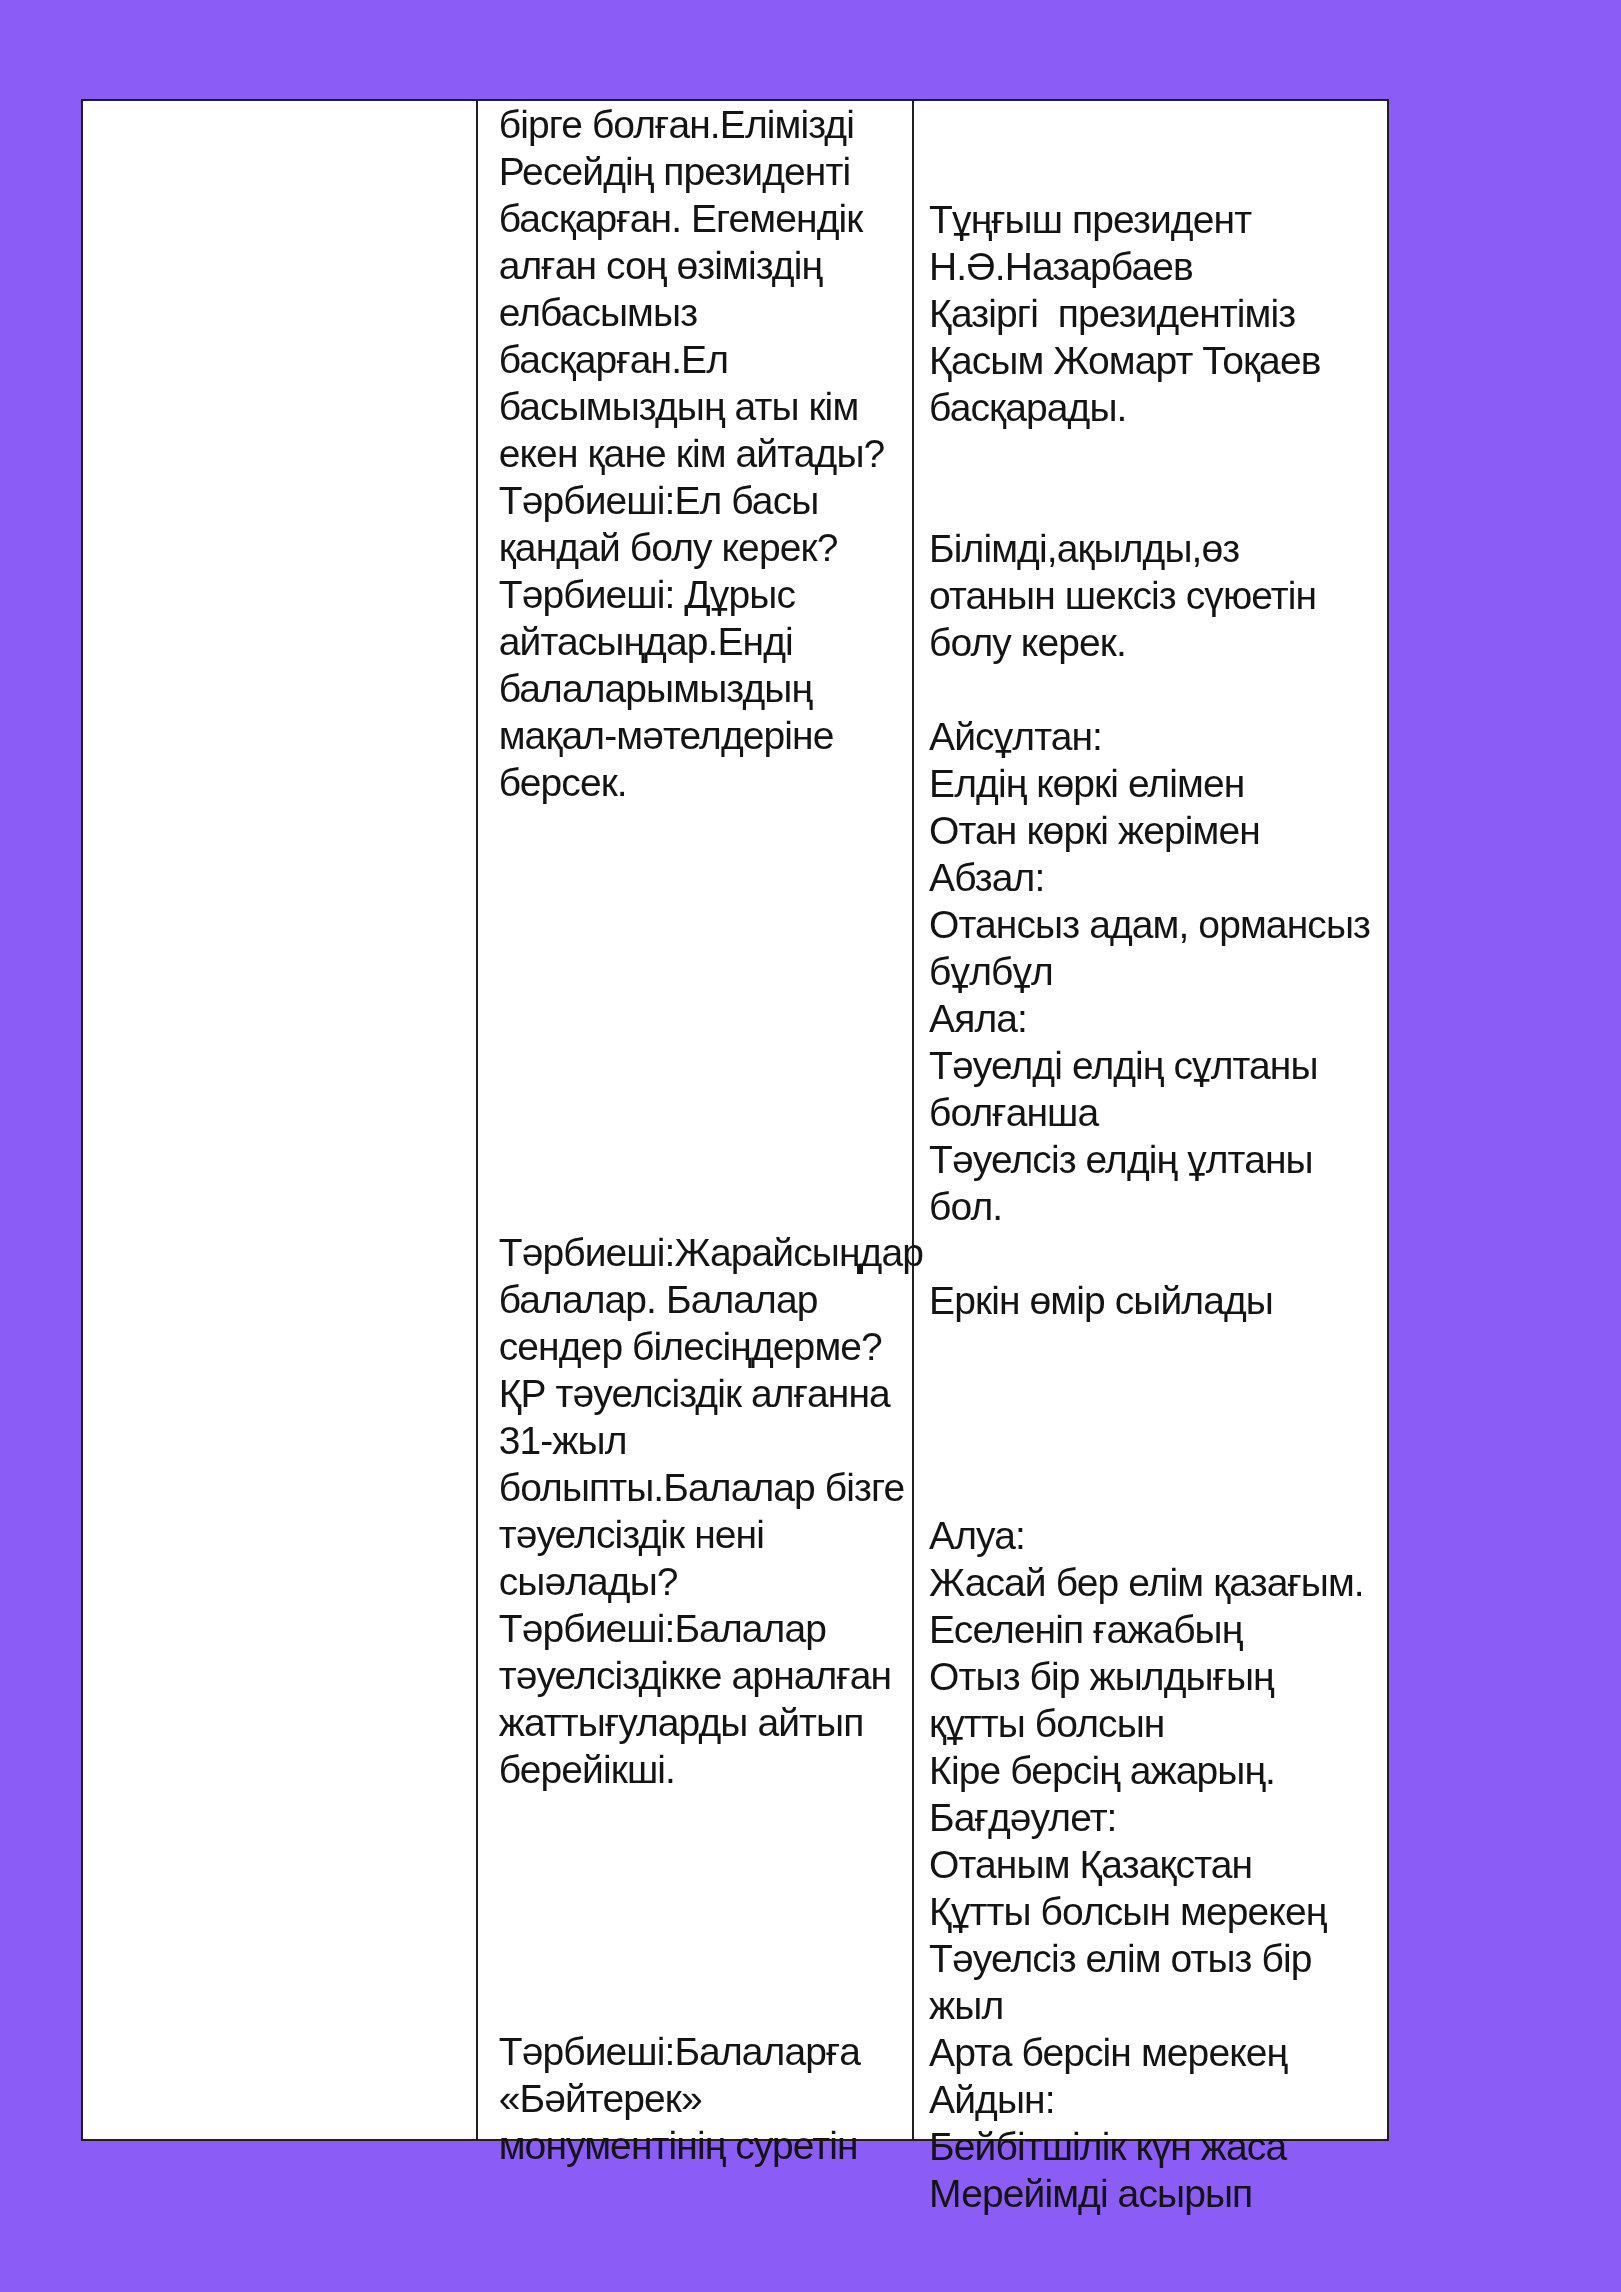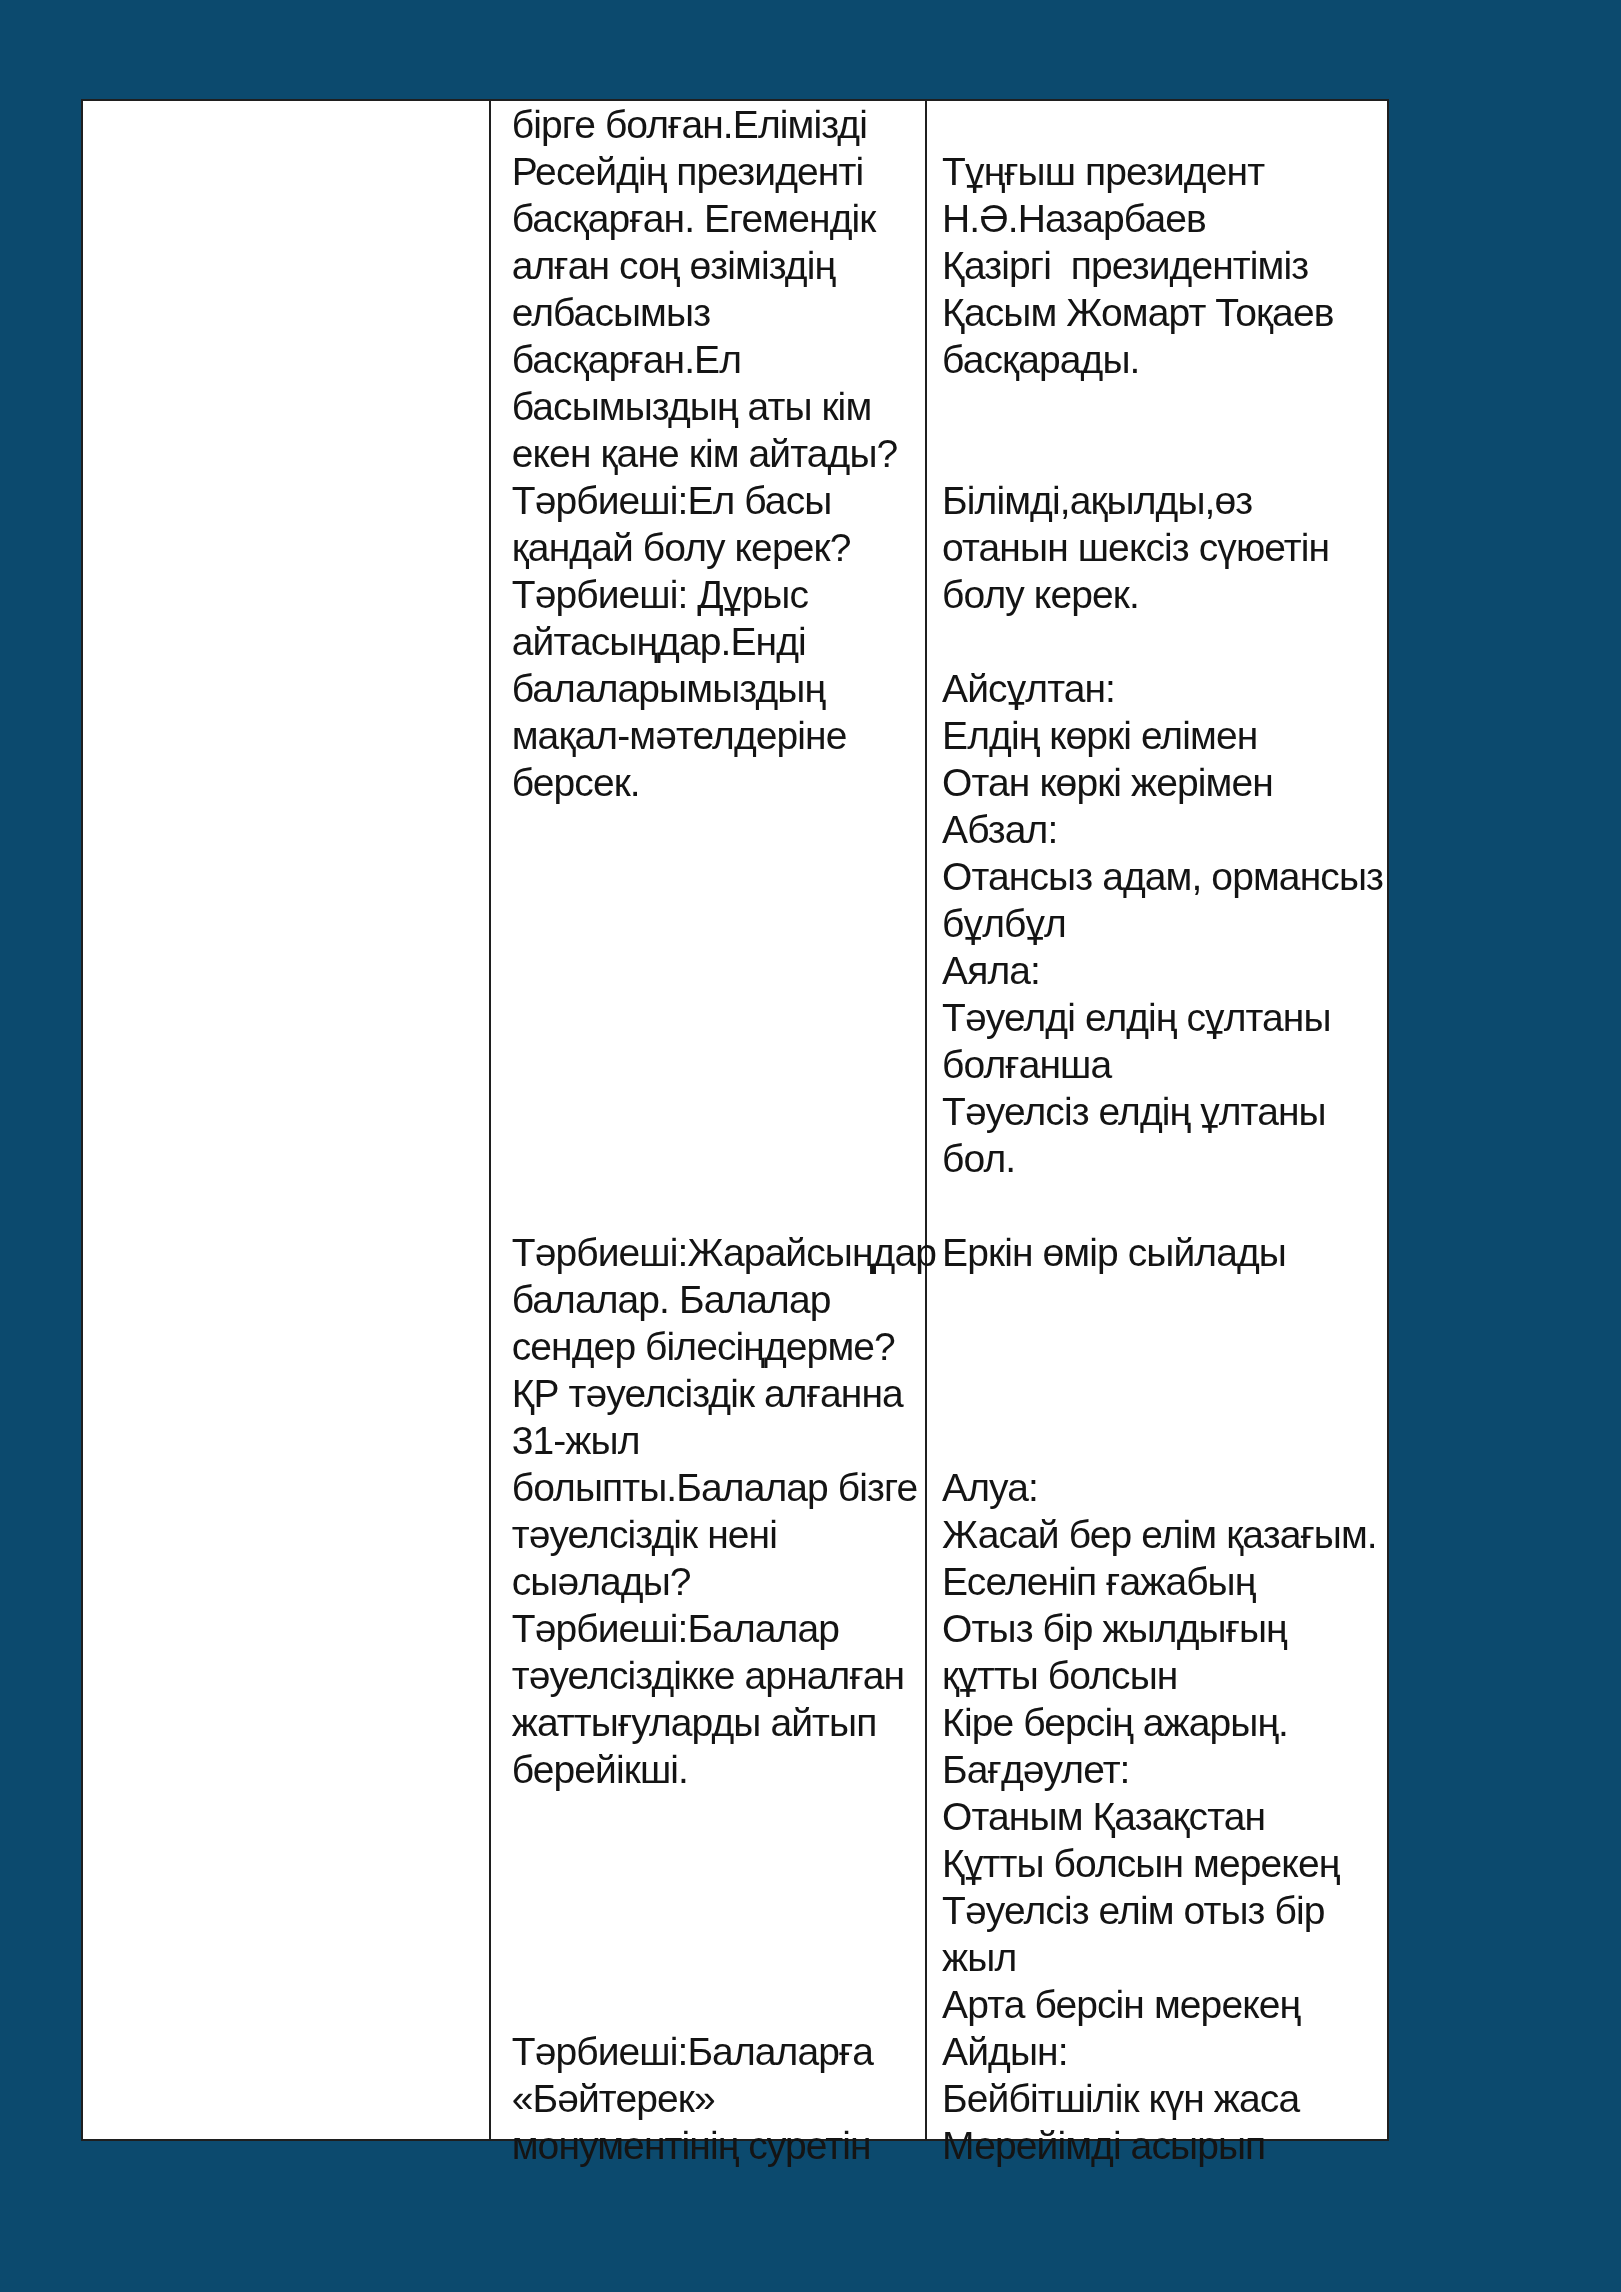--- a/index.html
+++ b/index.html
@@ -4,21 +4,21 @@
 <style>
   html, body {
     margin: 0;
     padding: 0;
     background: #ffffff;
   }
   .page {
     position: relative;
     width: 1622px;
     height: 2293px;
-    background: #0c4a6e;
+    background: #8b5cf6;
     overflow: hidden;
     font-family: "Liberation Sans", "DejaVu Sans", sans-serif;
   }
   .doc-table {
     position: absolute;
     left: 81px;
     top: 99px;
     width: 1308px;
     height: 2042px;
     display: flex;
@@ -42,21 +42,22 @@
   }
   .cell-middle {
     width: 436px;
     border-right: 2.7px solid #1f1f1f;
     padding-left: 20.6px;
     padding-right: 7.2px;
   }
   .cell-right {
     flex: 1;
     padding-left: 15px;
-    padding-right: 4px;
+    padding-right: 17px;
+    margin-top: 48px;
   }
 </style>
 </head>
 <body>
 
 <div class="page">
   <div class="doc-table">
     <div class="cell cell-left"></div>
     <div class="cell cell-middle">бірге болған.Елімізді
 Ресейдің президенті

